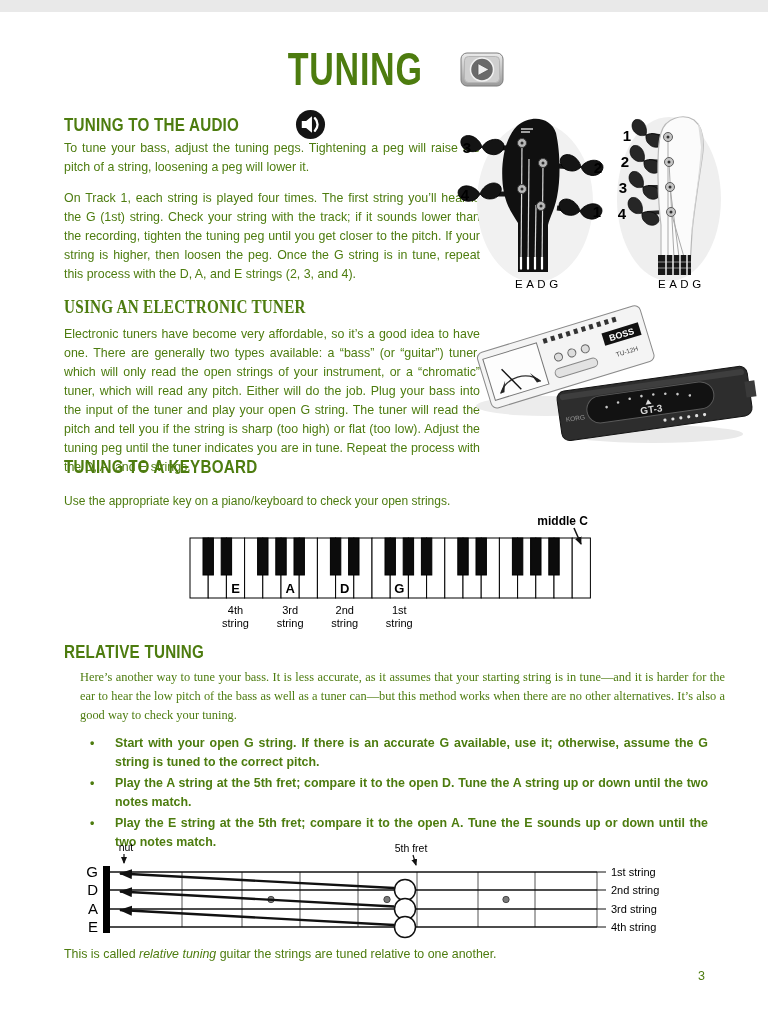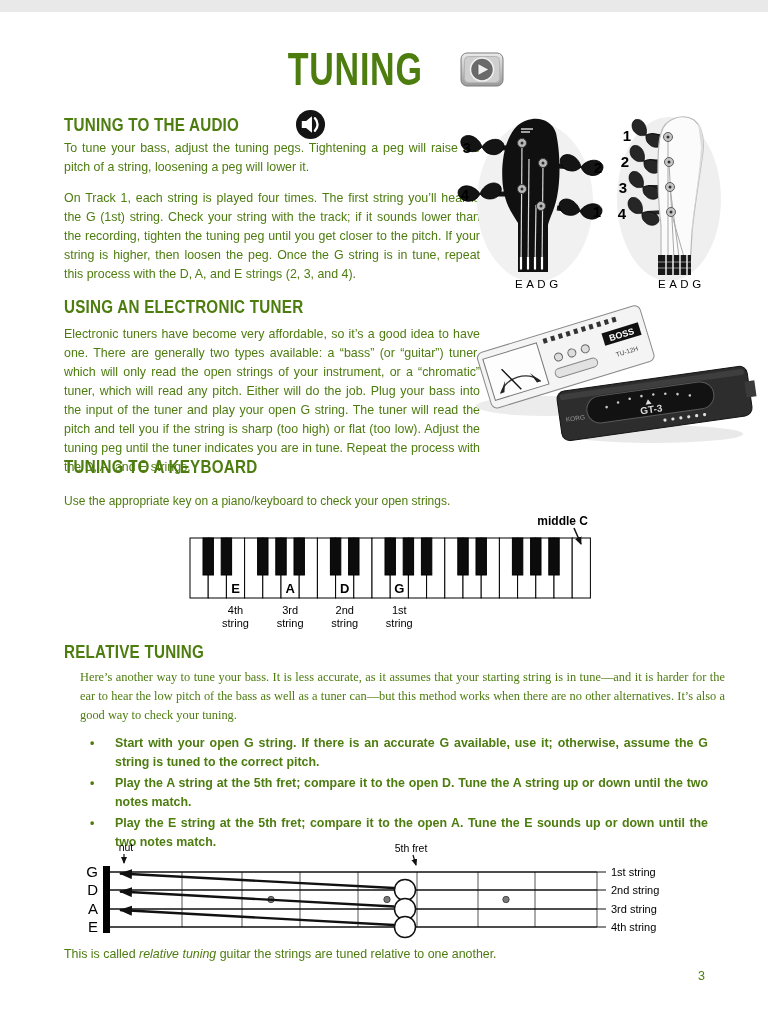--- a/index.html
+++ b/index.html
@@ -173,21 +173,21 @@
 
         <text class="peg-num" x="172" y="34" text-anchor="middle">1</text>
         <text class="peg-num" x="170" y="60" text-anchor="middle">2</text>
         <text class="peg-num" x="168" y="86" text-anchor="middle">3</text>
         <text class="peg-num" x="167" y="112" text-anchor="middle">4</text>
         <text class="eadg" x="203" y="181">EADG</text>
       </g>
     </svg>
   </div>
 
-  <div class="abs" style="top:284px;left:64px;">
+  <div class="abs" style="top:284px;left:64px;font-family:Liberation Serif, serif;">
     <span class="h-cond">USING AN ELECTRONIC TUNER</span>
   </div>
   <div class="abs para" style="top:313px;left:64px;width:416px;">Electronic tuners have become very affordable, so it’s a good idea to have one. There are generally two types available: a “bass” (or “guitar”) tuner, which will only read the open strings of your instrument, or a “chromatic” tuner, which will read any pitch. Either will do the job. Plug your bass into the input of the tuner and play your open G string. The tuner will read the pitch and tell you if the string is sharp (too high) or flat (too low). Adjust the tuning peg until the tuner indicates you are in tune. Repeat the process with the D, A, and E strings.</div>
 
   <div class="abs" style="top:288px;left:468px;">
     <svg width="296" height="146" viewBox="0 0 296 146">
       <ellipse cx="78" cy="106" rx="70" ry="10" fill="#ececec"></ellipse>
       <ellipse cx="185" cy="134" rx="90" ry="9" fill="#e9e9e9"></ellipse>
 
       <g transform="translate(8,54) rotate(-17)">

